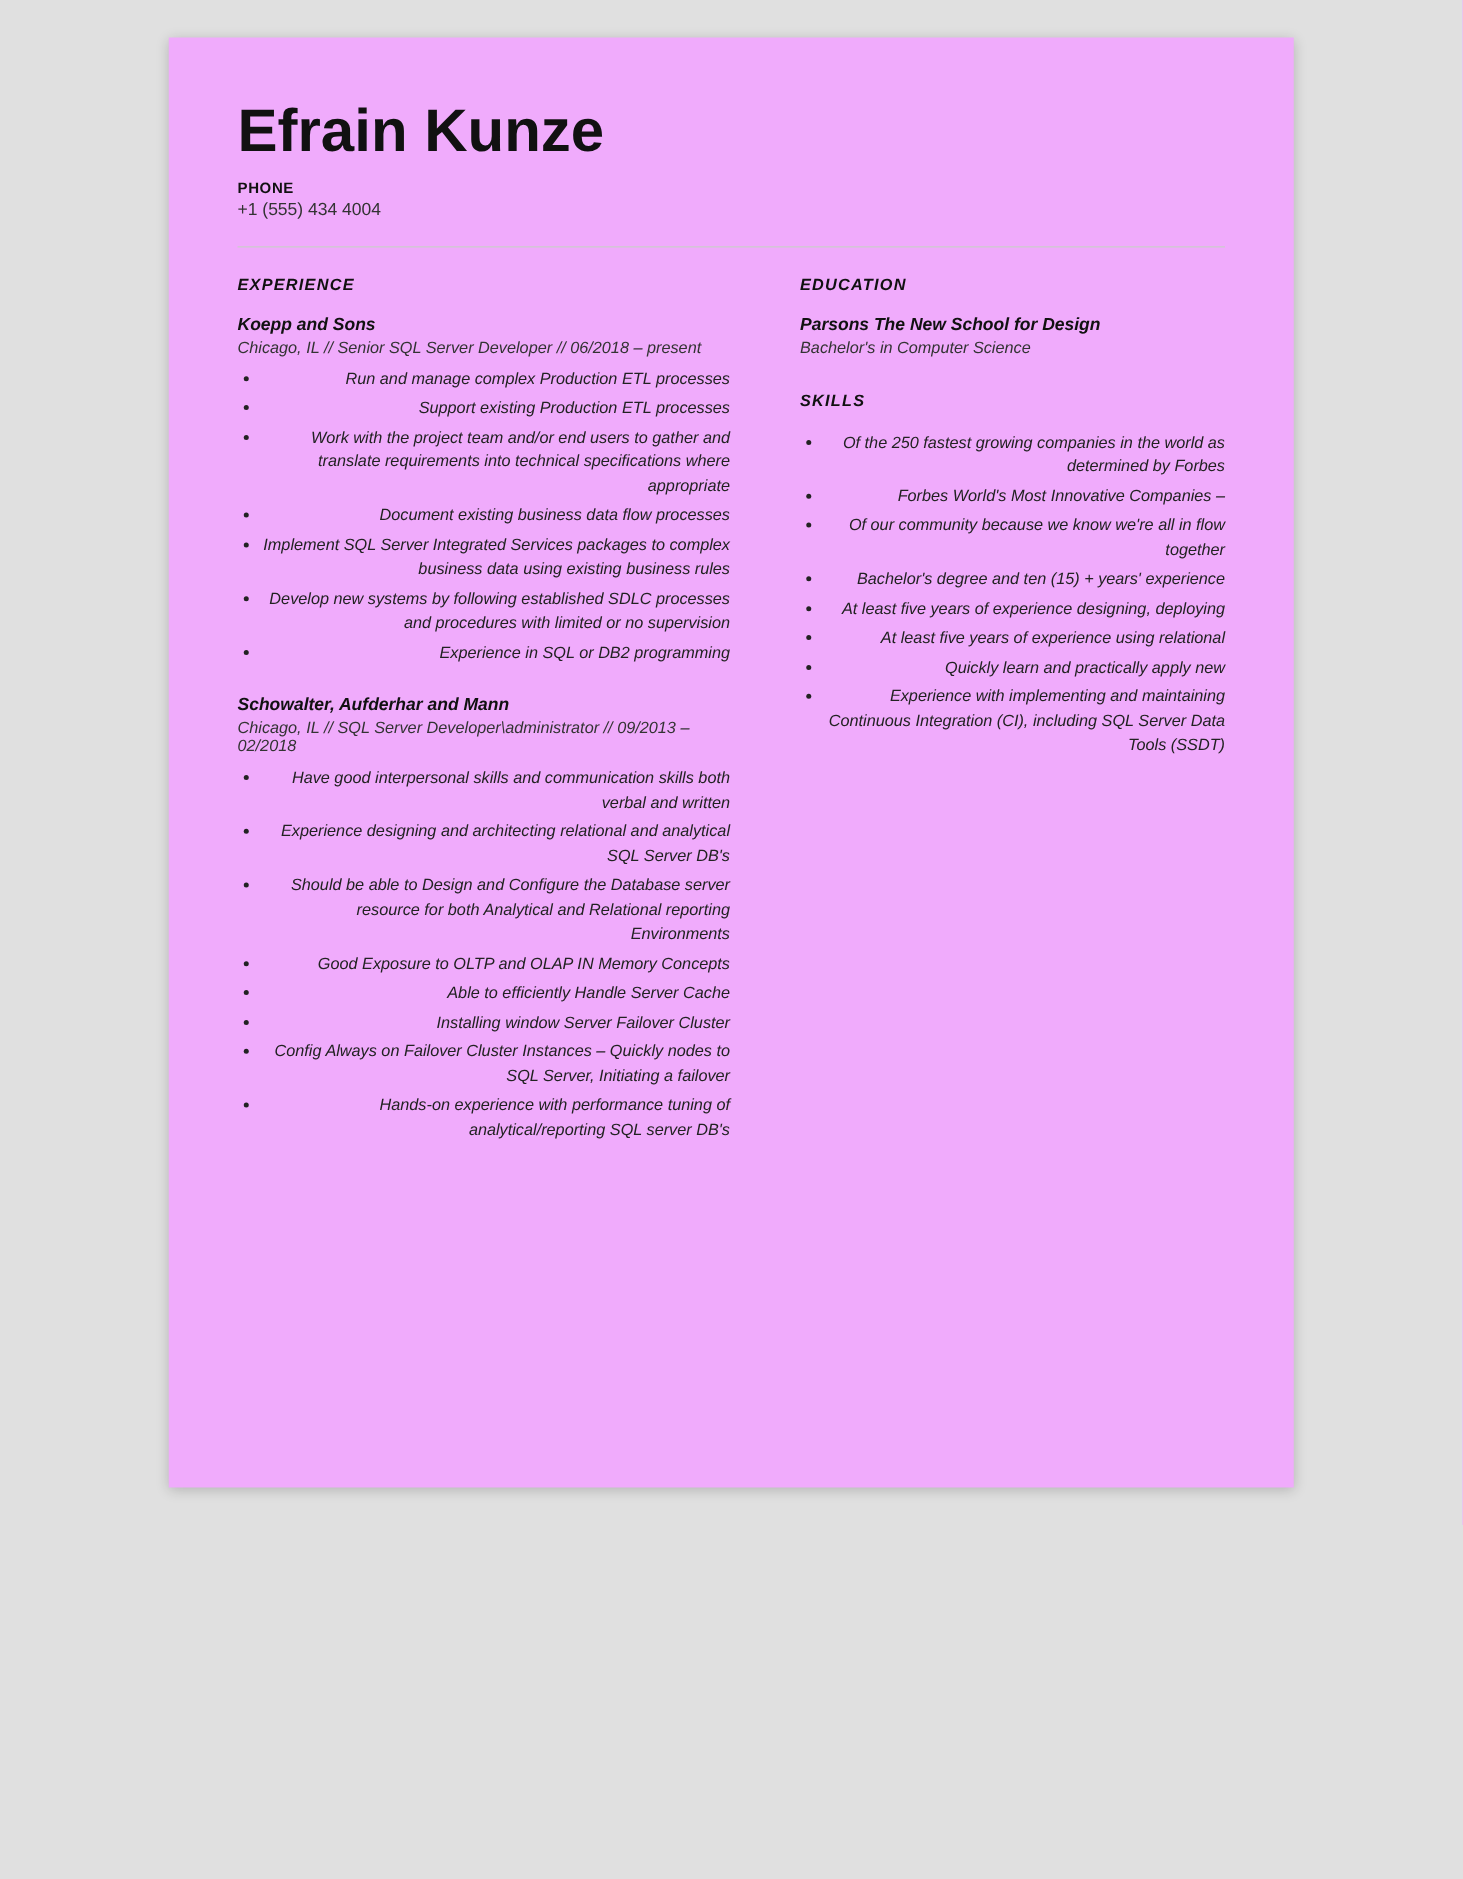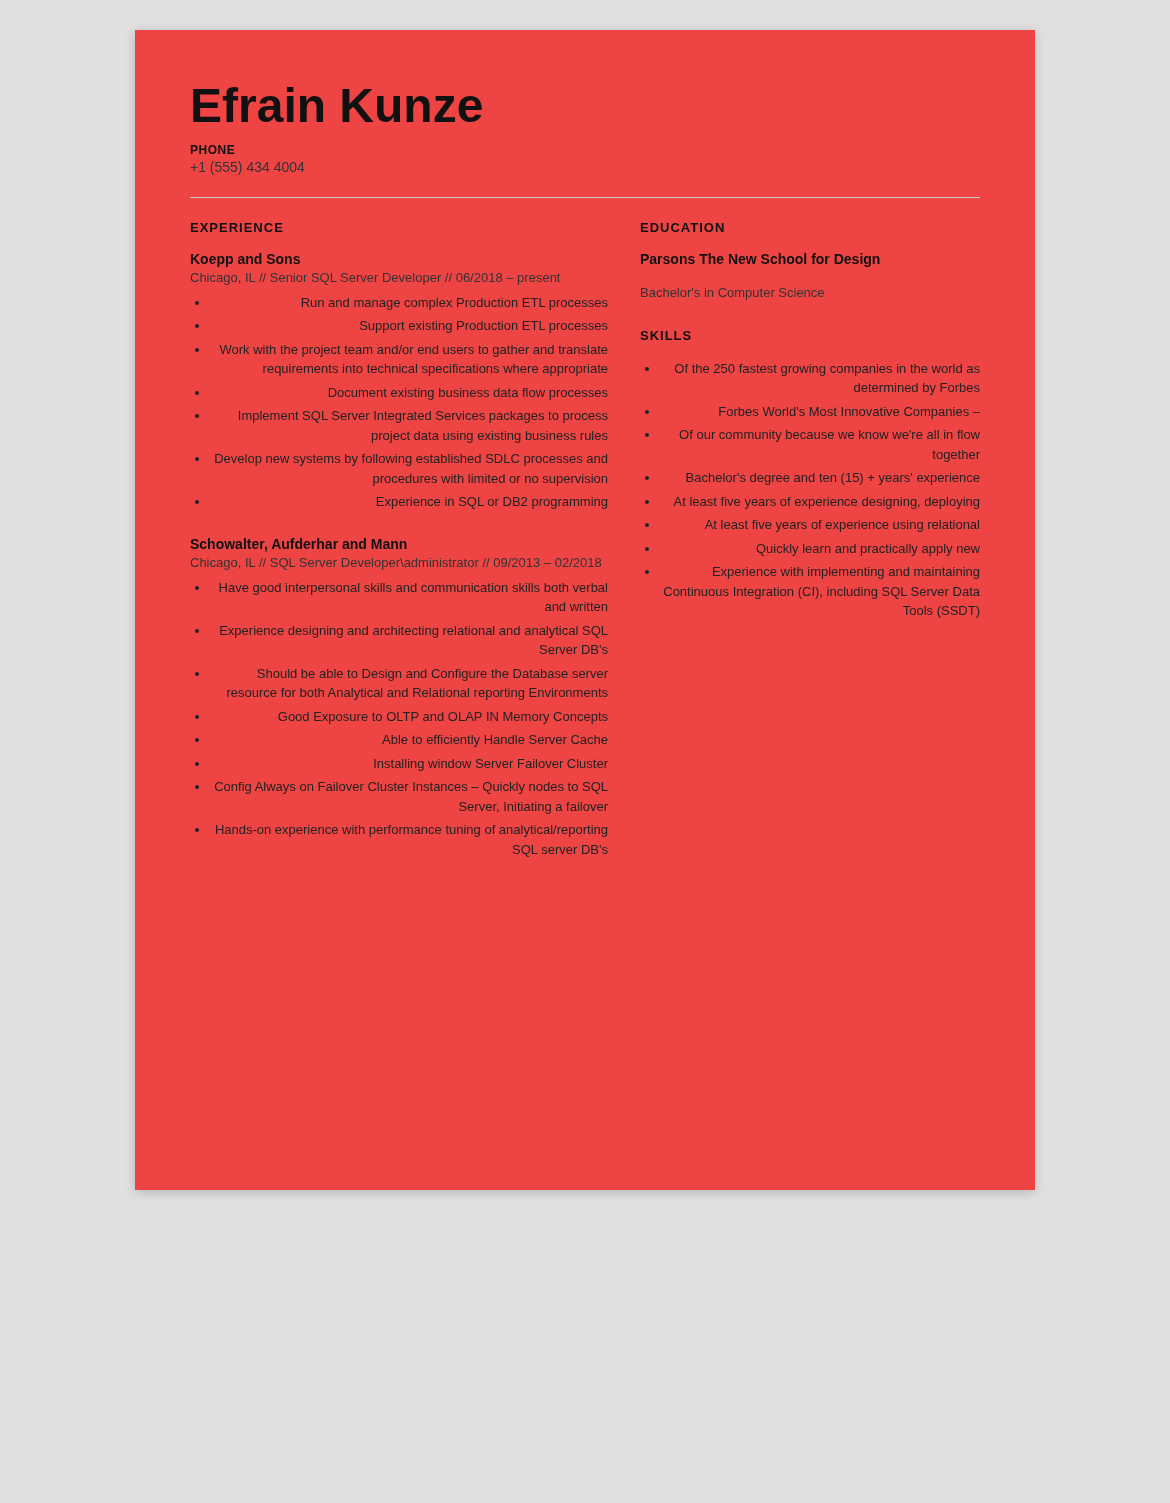--- a/index.html
+++ b/index.html
@@ -12,21 +12,21 @@
       background: #e0e0e0;
       display: flex;
       justify-content: center;
       align-items: flex-start;
       padding: 30px;
       font-family: Arial, Helvetica, sans-serif;
       min-height: 100vh;
     }
 
     .resume-page {
-      background: #ef4444;
+      background: #f0abfc;
       width: 900px;
       min-height: 1160px;
       padding: 50px 55px 60px 55px;
       box-shadow: 0 2px 10px rgba(0,0,0,0.2);
     }
 
     .header-section {
       margin-bottom: 10px;
     }
 
@@ -59,21 +59,22 @@
     }
 
     .divider {
       border: none;
       border-top: 1px solid #ccc;
       margin: 22px 0;
     }
 
     .two-col {
       display: flex;
-      gap: 32px;
+      gap: 56px;
+      font-style: italic;
     }
 
     .left-col {
       flex: 1;
     }
 
     .right-col {
       width: 340px;
       flex-shrink: 0;
     }
@@ -115,21 +116,21 @@
     }
 
     .job-block {
       margin-bottom: 24px;
     }
 
     .edu-school {
       font-size: 14px;
       font-weight: 700;
       color: #111;
-      margin-bottom: 18px;
+      margin-bottom: 3px;
     }
 
     .edu-degree {
       font-size: 13px;
       color: #333;
     }
 
     .skills-section {
       margin-top: 28px;
     }
@@ -153,21 +154,21 @@
       <div class="section-heading">EXPERIENCE</div>
 
       <div class="job-block">
         <div class="job-title-bold">Koepp and Sons</div>
         <div class="job-meta">Chicago, IL // Senior SQL Server Developer // 06/2018 – present</div>
         <ul class="bullet-list">
           <li>Run and manage complex Production ETL processes</li>
           <li>Support existing Production ETL processes</li>
           <li>Work with the project team and/or end users to gather and translate requirements into technical specifications where appropriate</li>
           <li>Document existing business data flow processes</li>
-          <li>Implement SQL Server Integrated Services packages to process project data using existing business rules</li>
+          <li>Implement SQL Server Integrated Services packages to complex business data using existing business rules</li>
           <li>Develop new systems by following established SDLC processes and procedures with limited or no supervision</li>
           <li>Experience in SQL or DB2 programming</li>
         </ul>
       </div>
 
       <div class="job-block">
         <div class="job-title-bold">Schowalter, Aufderhar and Mann</div>
         <div class="job-meta">Chicago, IL // SQL Server Developer\administrator // 09/2013 – 02/2018</div>
         <ul class="bullet-list">
           <li>Have good interpersonal skills and communication skills both verbal and written</li>

